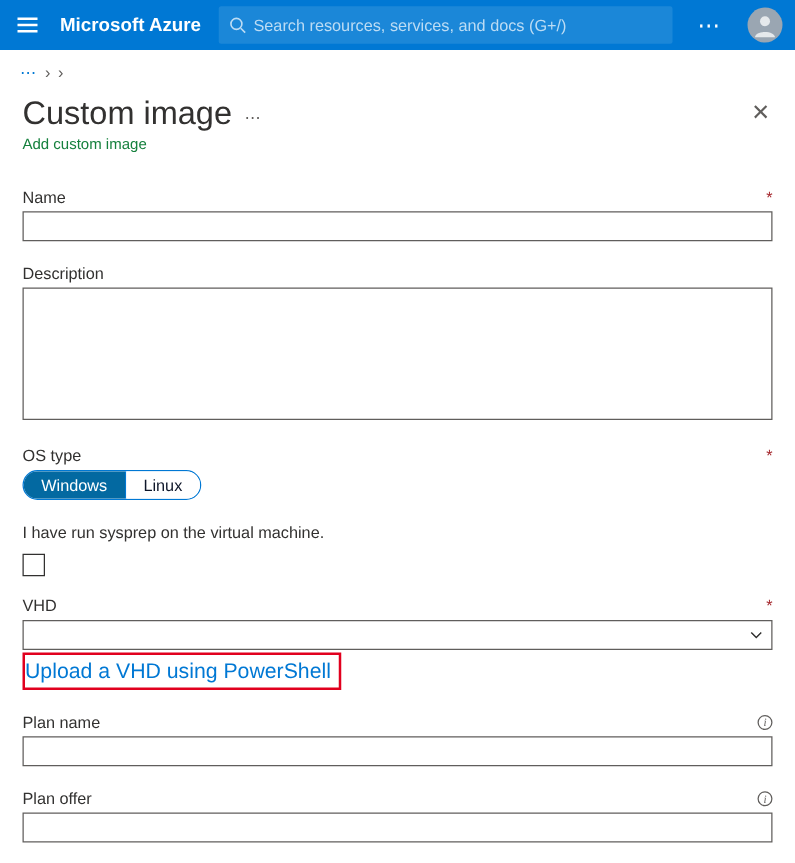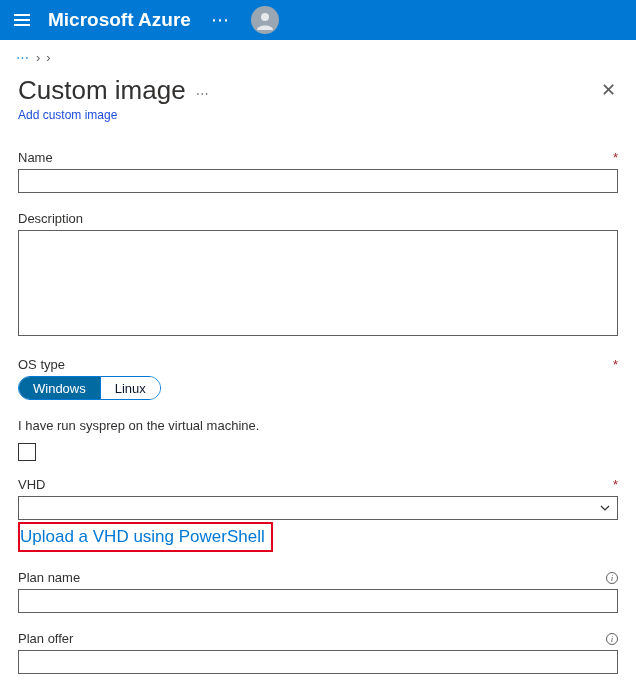--- a/index.html
+++ b/index.html
@@ -1,38 +1,38 @@
 <!DOCTYPE html>
 <html><head>
 <meta charset="utf-8">
 <style>
   * { box-sizing: border-box; margin: 0; padding: 0; }
   body { font-family: "Segoe UI", Arial, sans-serif; font-size: 13px; color: #323130; background: #fff; width: 636px; }
   .topbar { background: #0078d4; height: 40px; display: flex; align-items: center; padding: 0 10px; color: #fff; gap: 14px; }
   .hamburger { display: flex; flex-direction: column; gap: 3px; cursor: pointer; padding: 4px; }
   .hamburger span { display: block; width: 16px; height: 2px; background: #fff; }
-  .brand { font-weight: 600; font-size: 19px; white-space: nowrap; }
+  .brand { font-weight: 600; font-size: 15px; white-space: nowrap; }
   .searchbox { flex: 1; display: flex; align-items: center; background: #1b87d8; border-radius: 2px; height: 30px; padding: 0 8px; gap: 6px; }
   .searchbox input { flex: 1; background: transparent; border: none; outline: none; color: #fff; font-size: 13px; }
   .searchbox input::placeholder { color: #bcdcf4; }
   .searchbox svg { flex-shrink: 0; }
   .top-ellipsis { color: #fff; font-size: 18px; letter-spacing: 2px; padding: 0 6px; cursor: pointer; }
   .avatar { width: 28px; height: 28px; border-radius: 50%; background: #9aa6b2; display: flex; align-items: center; justify-content: center; }
 
   .breadcrumbs { display: flex; align-items: center; gap: 6px; padding: 10px 16px; font-size: 13px; color: #0078d4; }
   .breadcrumbs .crumb-ellipsis { color: #0078d4; letter-spacing: 1px; }
   .breadcrumbs .chev { color: #605e5c; }
   .breadcrumbs a { color: #0078d4; text-decoration: none; cursor: pointer; }
 
   .page { padding: 0 18px 20px 18px; position: relative; }
   .title-row { display: flex; align-items: center; gap: 10px; }
   .page h1 { font-size: 26px; font-weight: 400; color: #323130; }
   .title-ellipsis { color: #605e5c; margin-top: 6px; cursor: pointer; }
   .close-x { position: absolute; right: 20px; top: 4px; font-size: 18px; color: #605e5c; cursor: pointer; }
-  .subtitle { font-size: 12px; color: #1d4ed8; margin-top: 2px; }
+  .subtitle { font-size: 12px; color: #15803d; margin-top: 2px; }
 
   .form { margin-top: 28px; }
   .field { margin-bottom: 18px; }
   .label { font-size: 13px; color: #323130; margin-bottom: 4px; display: flex; align-items: center; gap: 4px; justify-content: space-between; }
   .req { color: #a4262c; }
   .input-text { width: 100%; height: 24px; border: 1px solid #605e5c; padding: 2px 6px; font-size: 13px; }
   .textarea { width: 100%; height: 106px; border: 1px solid #605e5c; padding: 4px 6px; font-size: 13px; resize: none; }
 
   .seg { display: inline-flex; border: 1px solid #0078d4; border-radius: 14px; overflow: hidden; height: 24px; }
   .seg button { border: none; background: #fff; color: #0f172a; font-size: 13px; padding: 0 14px; cursor: pointer; }
@@ -53,20 +53,27 @@
 </head>
 <body>
 
 <div class="topbar">
   <div class="hamburger">
     <span></span>
       <span></span>
       <span></span>
   </div>
   <div class="brand">Microsoft Azure</div>
+  <div class="searchbox">
+    <svg width="14" height="14" viewBox="0 0 16 16" fill="none">
+        <circle cx="7" cy="7" r="5" stroke="#bcdcf4" stroke-width="1.5"></circle>
+        <line x1="11" y1="11" x2="15" y2="15" stroke="#bcdcf4" stroke-width="1.5"></line>
+      </svg>
+    <input type="text" placeholder="Search resources, services, and docs (G+/)" style="">
+  </div>
   <div class="top-ellipsis">⋯</div>
   <div class="avatar">
     <svg width="20" height="20" viewBox="0 0 20 20">
         <circle cx="10" cy="7" r="4" fill="#e5e9ec"></circle>
         <path d="M2 20 C2 14 18 14 18 20 Z" fill="#e5e9ec"></path>
       </svg>
   </div>
 </div>
 
 <div class="breadcrumbs">

